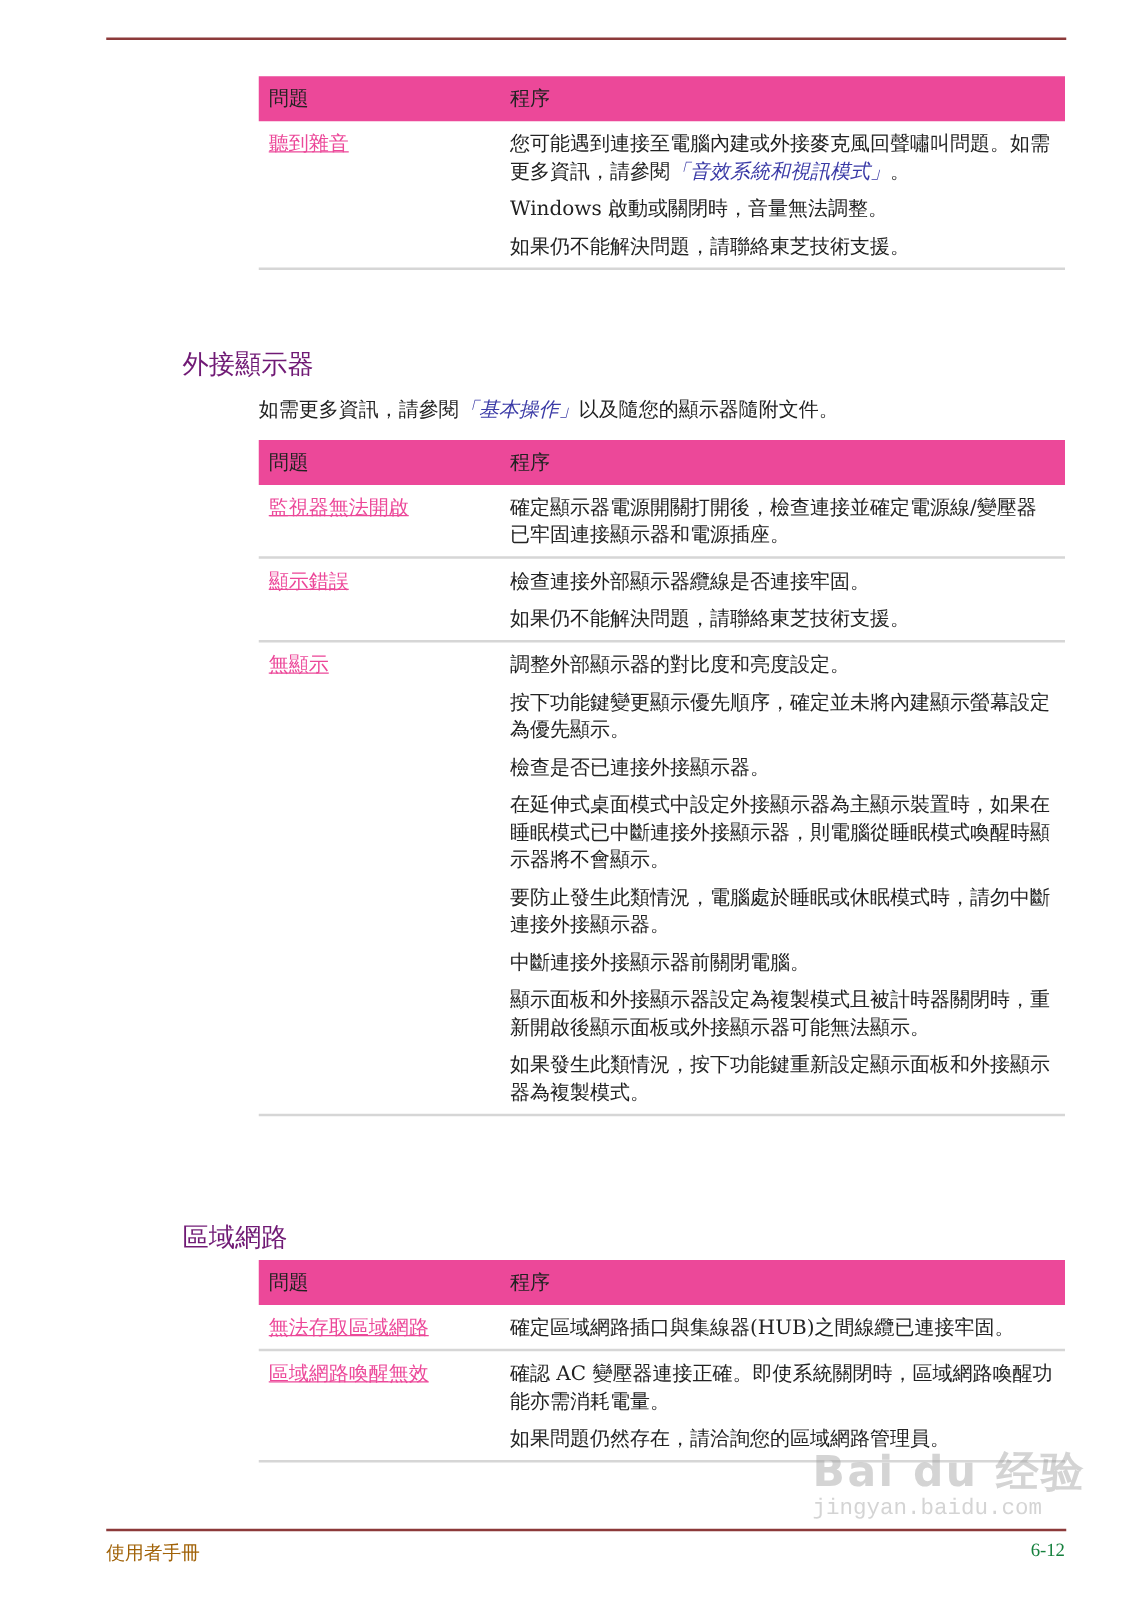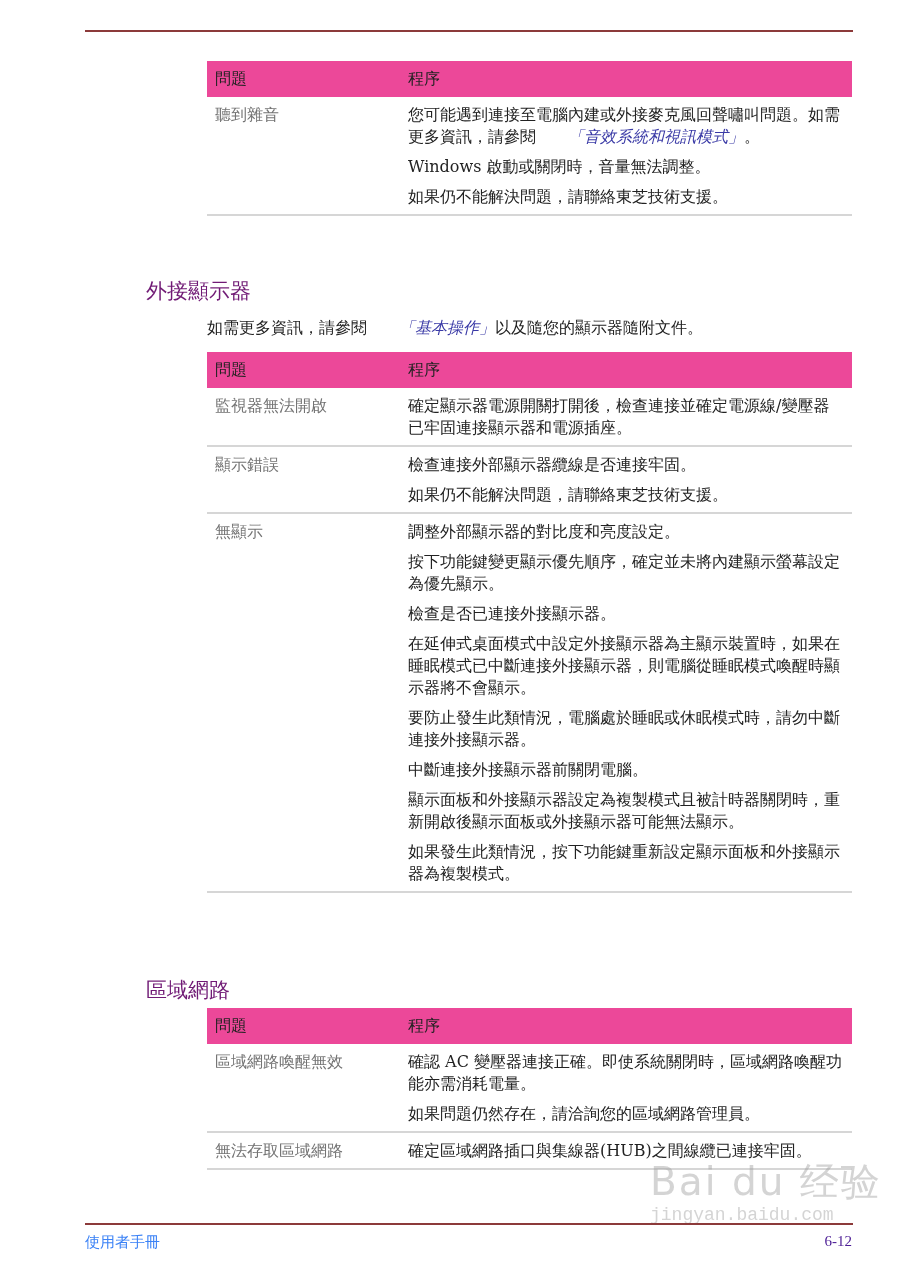--- a/index.html
+++ b/index.html
@@ -2,37 +2,37 @@
 <html><head>
 <meta charset="utf-8">
 <style>
   html, body { margin: 0; padding: 0; }
   body {
     width: 907px; height: 1280px; background: #ffffff; position: relative; overflow: hidden;
     font-family: "DejaVu Serif", "Liberation Serif", serif; color: #222;
   }
   .rule-top { position: absolute; left: 85px; top: 30px; width: 768px; height: 2px; background: #8c3a3a; }
   .rule-bottom { position: absolute; left: 85px; top: 1223px; width: 768px; height: 2px; background: #8c3a3a; }
-  .footer-left { position: absolute; left: 85px; top: 1233px; font-size: 15px; color: #3b82f6; }
-  .footer-right { position: absolute; right: 55px; top: 1233px; font-size: 15px; color: #4c1d95; font-family: "Liberation Serif", serif; }
+  .footer-left { position: absolute; left: 85px; top: 1233px; font-size: 15px; color: #a16207; }
+  .footer-right { position: absolute; right: 55px; top: 1233px; font-size: 15px; color: #15803d; font-family: "Liberation Serif", serif; }
 
   .section-title { position: absolute; left: 146px; font-size: 21px; color: #701a75; font-family: "DejaVu Sans", sans-serif; font-weight: normal; margin: 0; }
   .intro { position: absolute; left: 207px; font-size: 16px; color: #222; }
-  .link { color: #3a3aa6; font-style: italic; padding-left: 32px; }
+  .link { color: #3a3aa6; font-style: italic; }
 
   table.tbl { position: absolute; left: 207px; width: 645px; border-collapse: collapse; font-size: 16px; line-height: 22px; }
   table.tbl th { background: #ec4899; text-align: left; font-weight: normal; font-family: "DejaVu Sans", sans-serif; font-size: 16px; height: 36px; padding: 0 8px; }
   table.tbl th.c1, table.tbl td.c1 { width: 177px; }
   table.tbl td { vertical-align: top; padding: 7px 8px 6px 8px; border-bottom: 2px solid #d6d6d6; }
-  table.tbl td.c1 { font-family: "DejaVu Sans", sans-serif; color: #737373; }
+  table.tbl td.c1 { font-family: "DejaVu Sans", sans-serif; color: #ec4899; text-decoration: underline; }
   table.tbl td p { margin: 0 0 8px 0; }
   table.tbl td p:last-child { margin-bottom: 0; }
 
   .watermark { position: absolute; left: 650px; top: 1155px; color: rgba(160,160,160,0.45); font-family: "DejaVu Sans", sans-serif; }
-  .wm-main { font-size: 39px; font-weight: normal; letter-spacing: 2px; }
+  .wm-main { font-size: 34px; font-weight: bold; letter-spacing: 2px; }
   .wm-sub { font-size: 18px; margin-top: -4px; font-family: Liberation Mono, monospace; }
 </style>
 </head>
 <body>
 
 <div class="rule-top"></div>
 
 <table class="tbl" style="top:61px;">
   <thead>
     <tr>
@@ -96,30 +96,30 @@
 
 <table class="tbl" style="top:1008px;">
   <thead>
     <tr>
       <th class="c1">問題</th>
       <th>程序</th>
     </tr>
   </thead>
   <tbody>
     <tr>
+      <td class="c1">無法存取區域網路</td>
+      <td>
+        <p>確定區域網路插口與集線器(HUB)之間線纜已連接牢固。</p>
+      </td>
+    </tr>
+    <tr>
       <td class="c1">區域網路喚醒無效</td>
       <td>
         <p>確認 AC 變壓器連接正確。即使系統關閉時，區域網路喚醒功能亦需消耗電量。</p>
         <p>如果問題仍然存在，請洽詢您的區域網路管理員。</p>
-      </td>
-    </tr>
-    <tr>
-      <td class="c1">無法存取區域網路</td>
-      <td>
-        <p>確定區域網路插口與集線器(HUB)之間線纜已連接牢固。</p>
       </td>
     </tr>
   </tbody>
 </table>
 
 <div class="watermark">
   <div class="wm-main">Bai du 经验</div>
   <div class="wm-sub">jingyan.baidu.com</div>
 </div>
 

